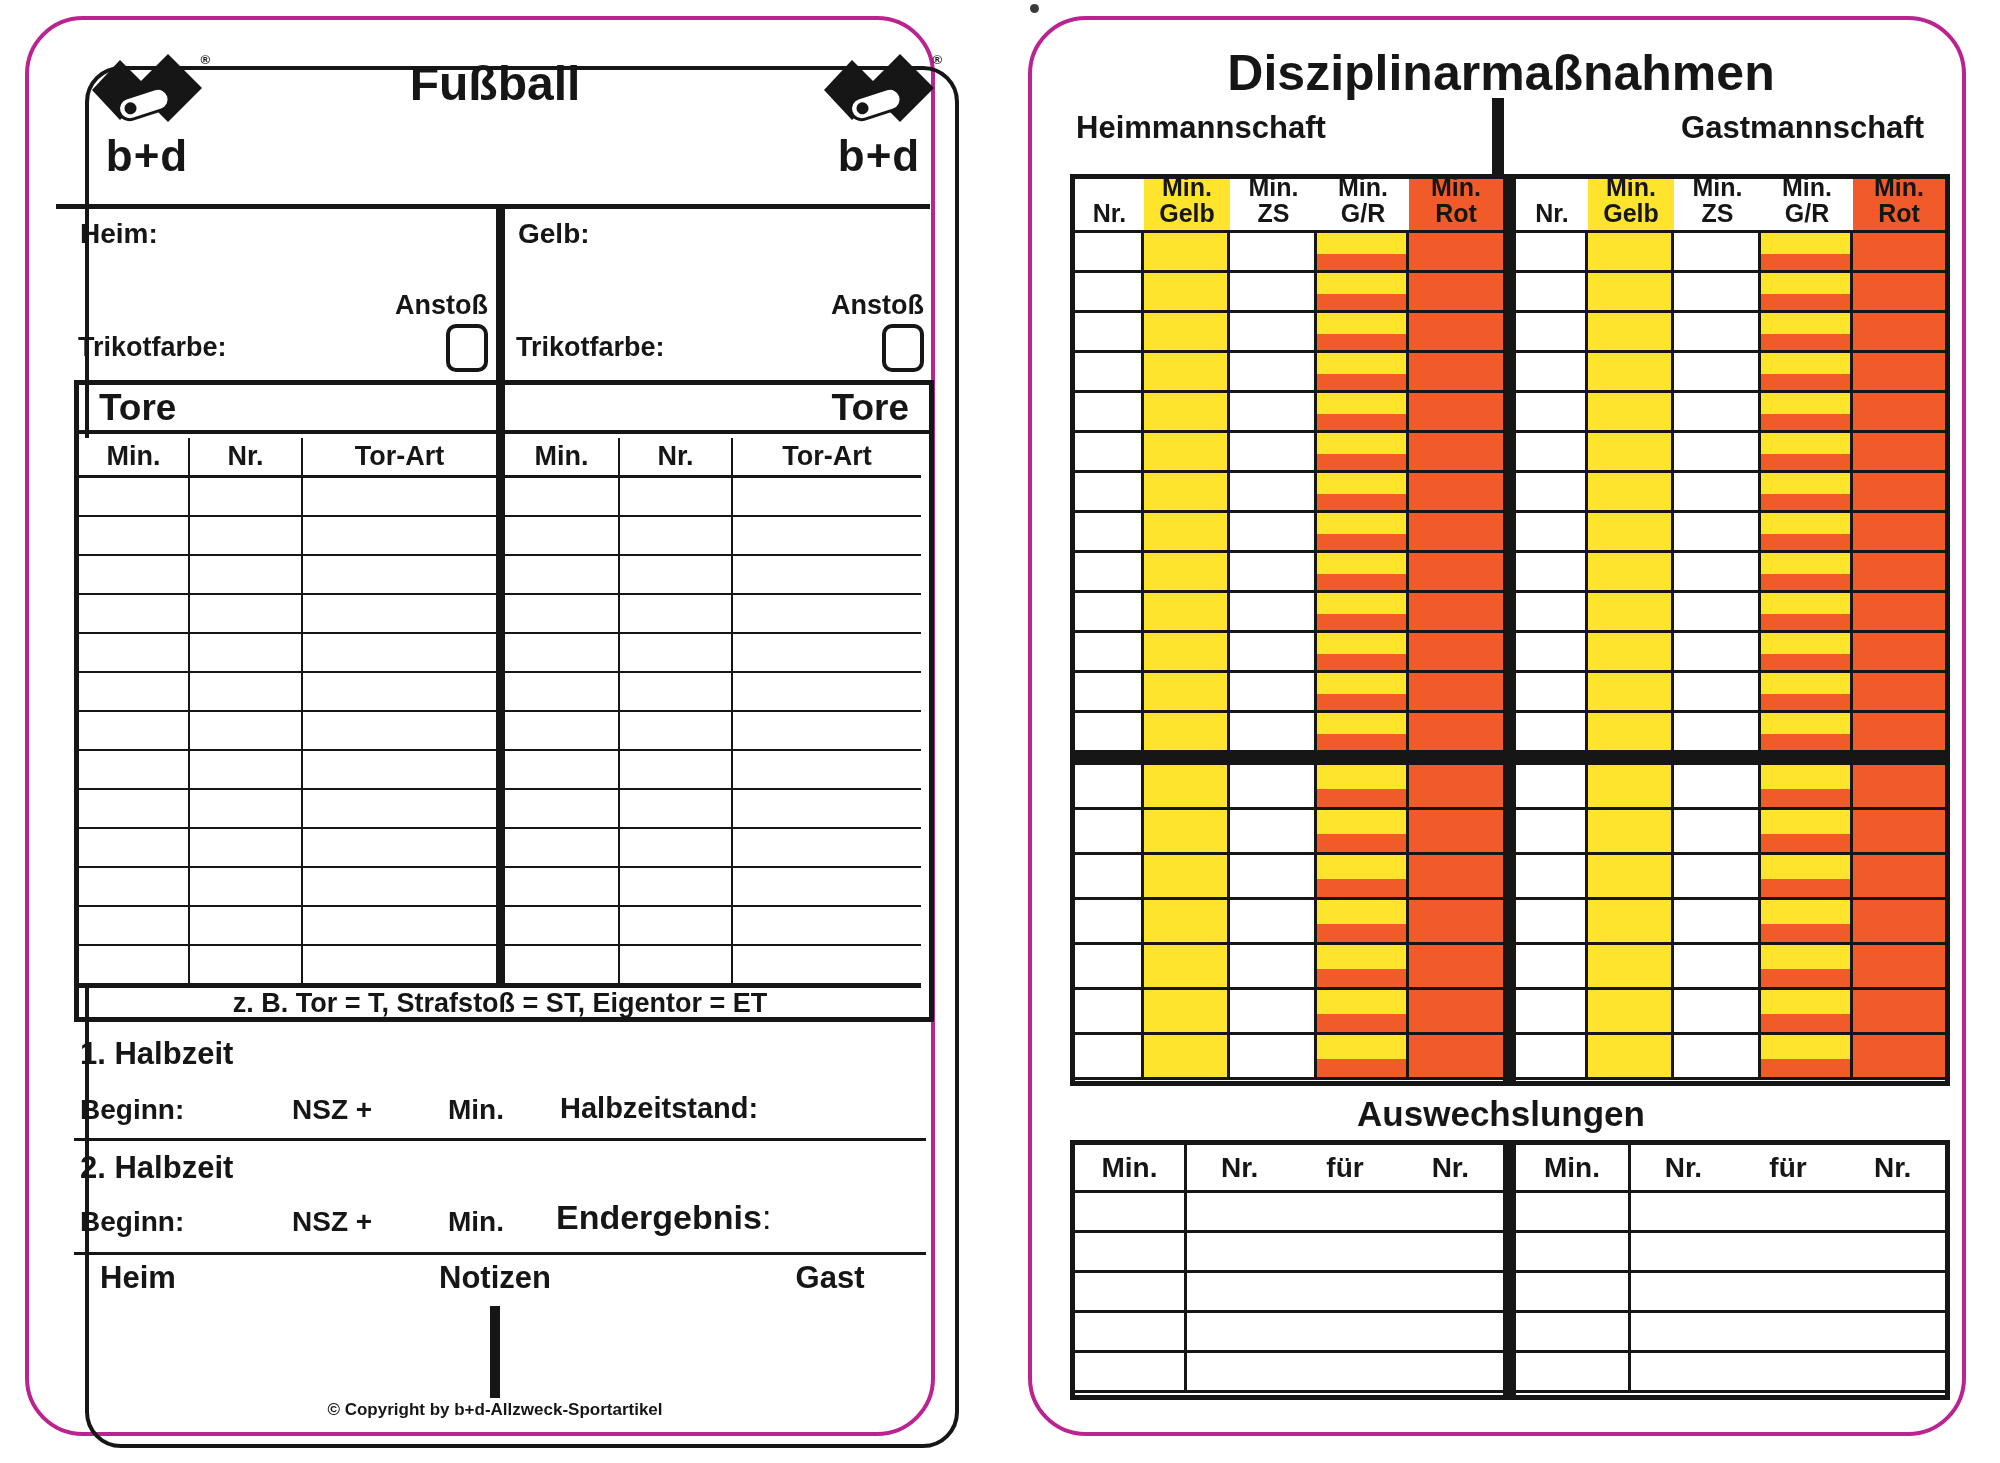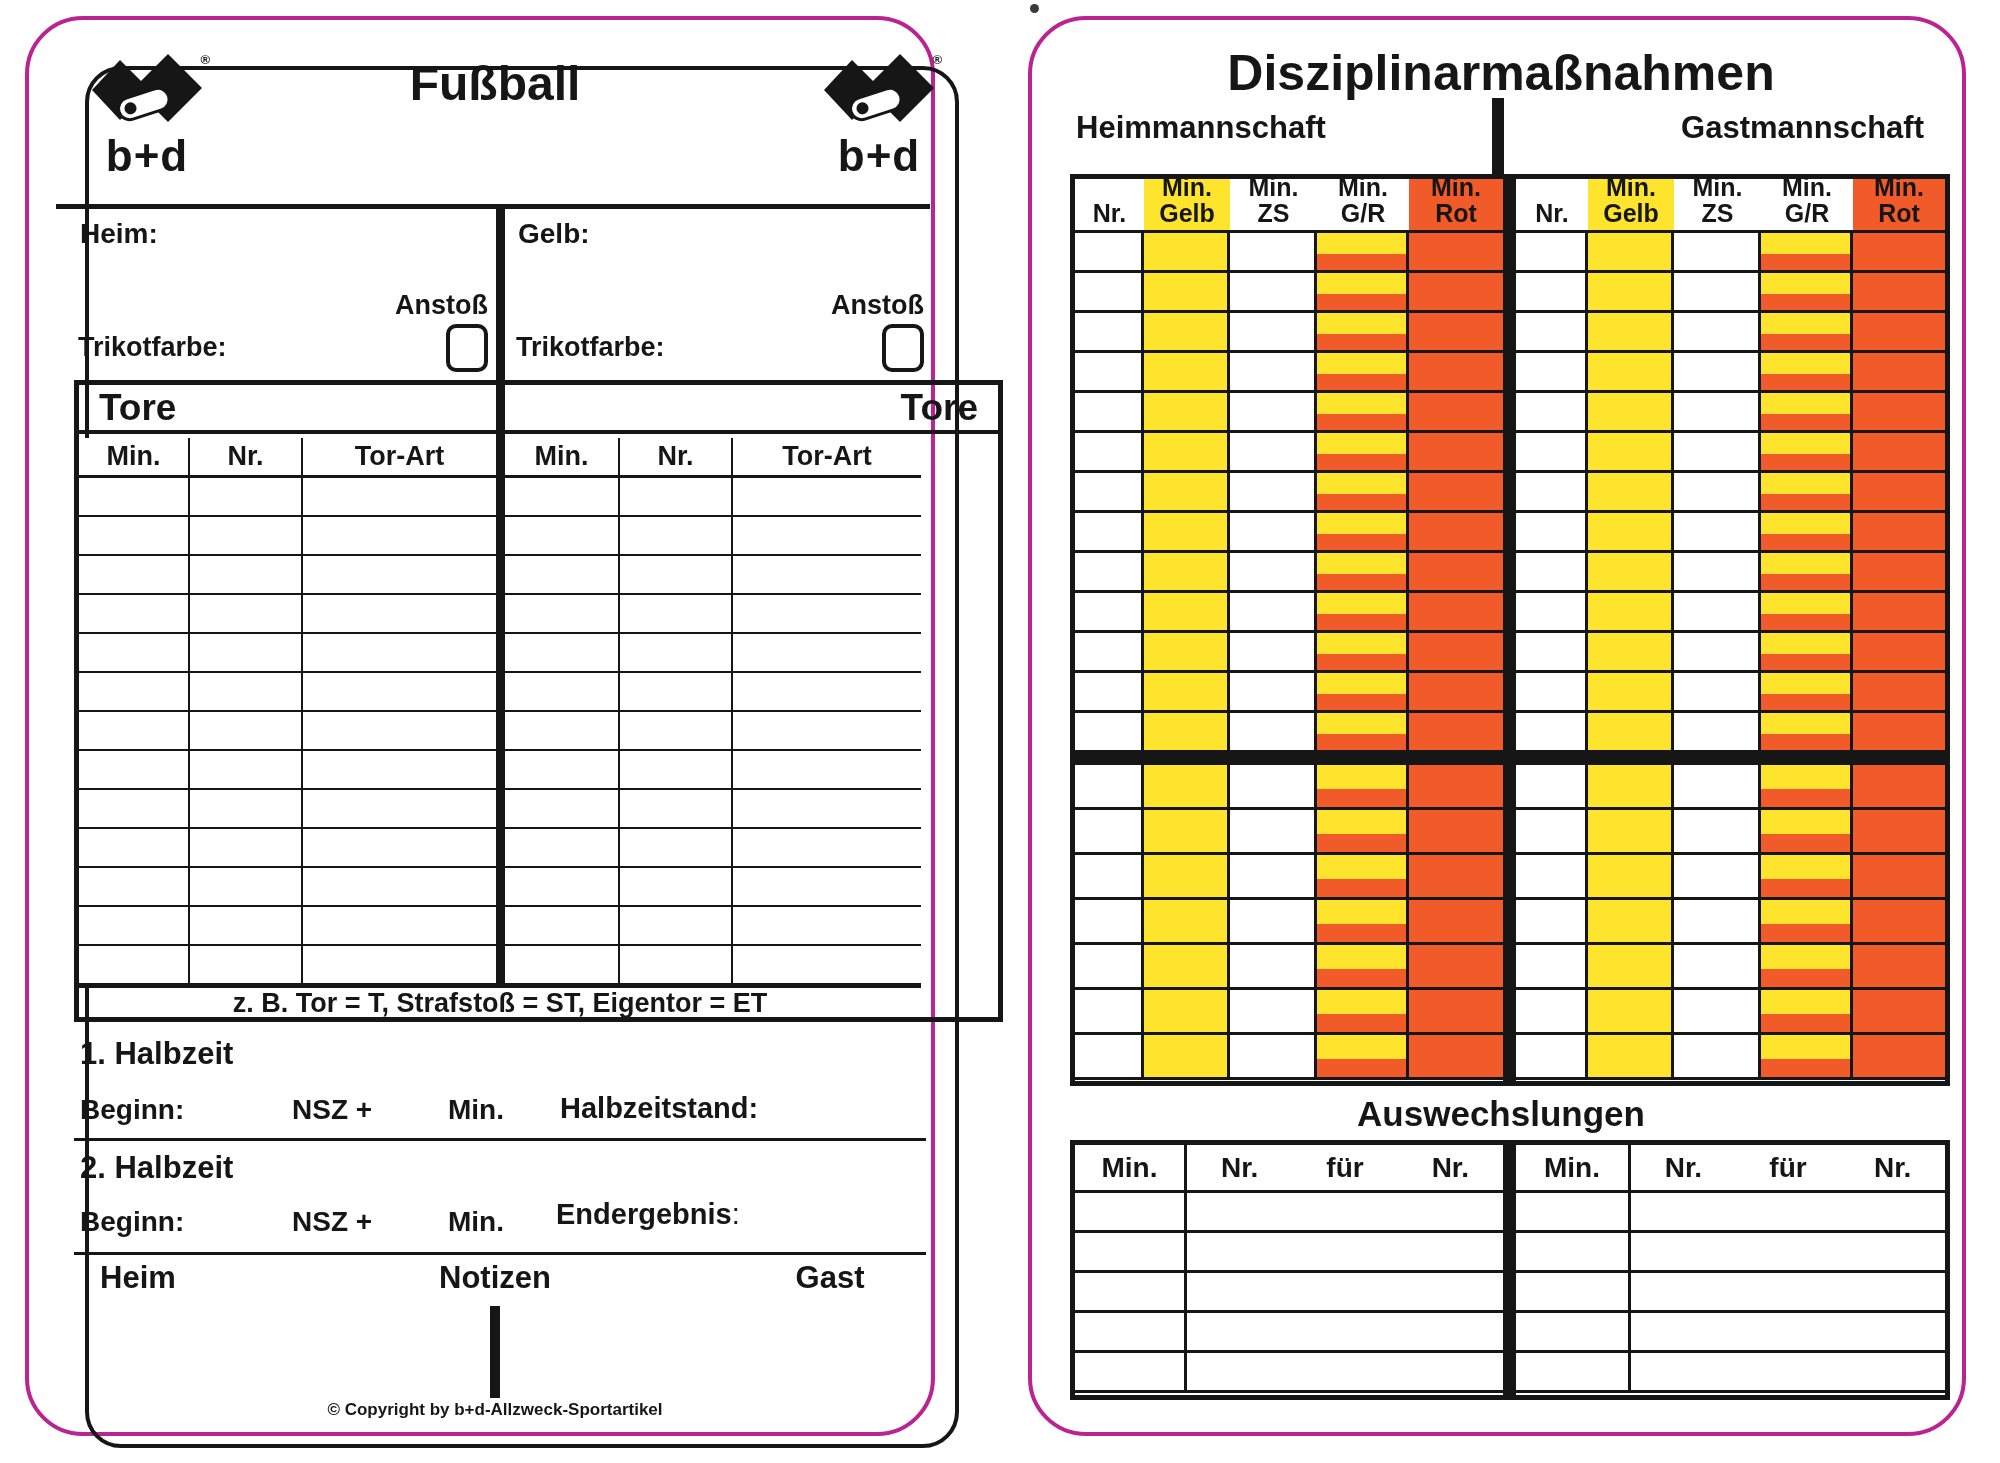--- a/index.html
+++ b/index.html
@@ -22,21 +22,21 @@
   
   .t1{font-size:48px;text-align:center;}
   .t2{font-size:44px;text-align:center;}
   .lab28{font-size:28px;text-align:right;}
   .lab27{font-size:27px;}
   .lab31{font-size:31px;}
   .r{text-align:right;}
   .c{text-align:center;}
   .checkbox{position:absolute;width:42px;height:48px;border:4px solid var(--ink);border-radius:10px;background:#fff;}
   
-  .tore-box{position:absolute;left:74px;top:380px;width:929px;height:642px;border:5px solid var(--ink);}
+  .tore-box{position:absolute;left:74px;top:380px;width:860px;height:642px;border:5px solid var(--ink);}
   .tore-band{height:49px;border-bottom:4px solid var(--ink);display:flex;align-items:center;font-size:37px;}
   .tore-band .bl{flex:0 0 417px;padding-left:20px;}
   .tore-band .br{flex:1;text-align:right;padding-right:20px;}
   .tore-grid{position:absolute;top:53px;display:grid;}
   .tg-l{left:0;width:417px;grid-template-columns:111px 113px 193px;}
   .tg-r{left:426px;width:416px;grid-template-columns:115px 113px 188px;}
   .tc{border-bottom:2px solid var(--ink);background:#fff;}
   .tc.cr{border-right:2px solid var(--ink);}
   .tth{display:flex;align-items:center;justify-content:center;font-size:27px;border-bottom:3px solid var(--ink);}
   .tore-note{position:absolute;left:0;top:600px;width:842px;height:32px;border-top:3px solid var(--ink);
@@ -215,21 +215,21 @@
   <div class="abs lab28" style="left:80px;top:1094px;">Beginn:</div>
   <div class="abs lab28" style="left:292px;top:1094px;">NSZ +</div>
   <div class="abs lab28" style="left:448px;top:1094px;">Min.</div>
   <div class="abs" style="left:560px;top:1092px;font-size:29px;">Halbzeitstand:</div>
   <div class="line-h" style="left:74px;top:1138px;width:852px;height:3px;"></div>
 
   <div class="abs lab31" style="left:80px;top:1150px;">2. Halbzeit</div>
   <div class="abs lab28" style="left:80px;top:1206px;">Beginn:</div>
   <div class="abs lab28" style="left:292px;top:1206px;">NSZ +</div>
   <div class="abs lab28" style="left:448px;top:1206px;">Min.</div>
-  <div class="abs" style="left:556px;top:1198px;font-size:29px;"><span>Endergebnis</span><span style="font-weight:normal;">:</span></div>
+  <div class="abs" style="left:556px;top:1198px;font-size:34px;"><span>Endergebnis</span><span style="font-weight:normal;">:</span></div>
   <div class="line-h" style="left:74px;top:1252px;width:852px;height:3px;"></div>
 
   <div class="abs lab31" style="left:100px;top:1260px;">Heim</div>
   <div class="abs lab31 c" style="left:395px;top:1260px;width:200px;">Notizen</div>
   <div class="abs lab31 r" style="left:740px;top:1260px;width:180px;text-align:center;">Gast</div>
   <div class="line-v" style="left:490px;top:1306px;width:10px;height:92px;"></div>
   <div class="abs c" style="left:295px;top:1400px;width:400px;font-size:17px;">© Copyright by b+d-Allzweck-Sportartikel</div>
 
   <div class="card card-right"></div>
 

